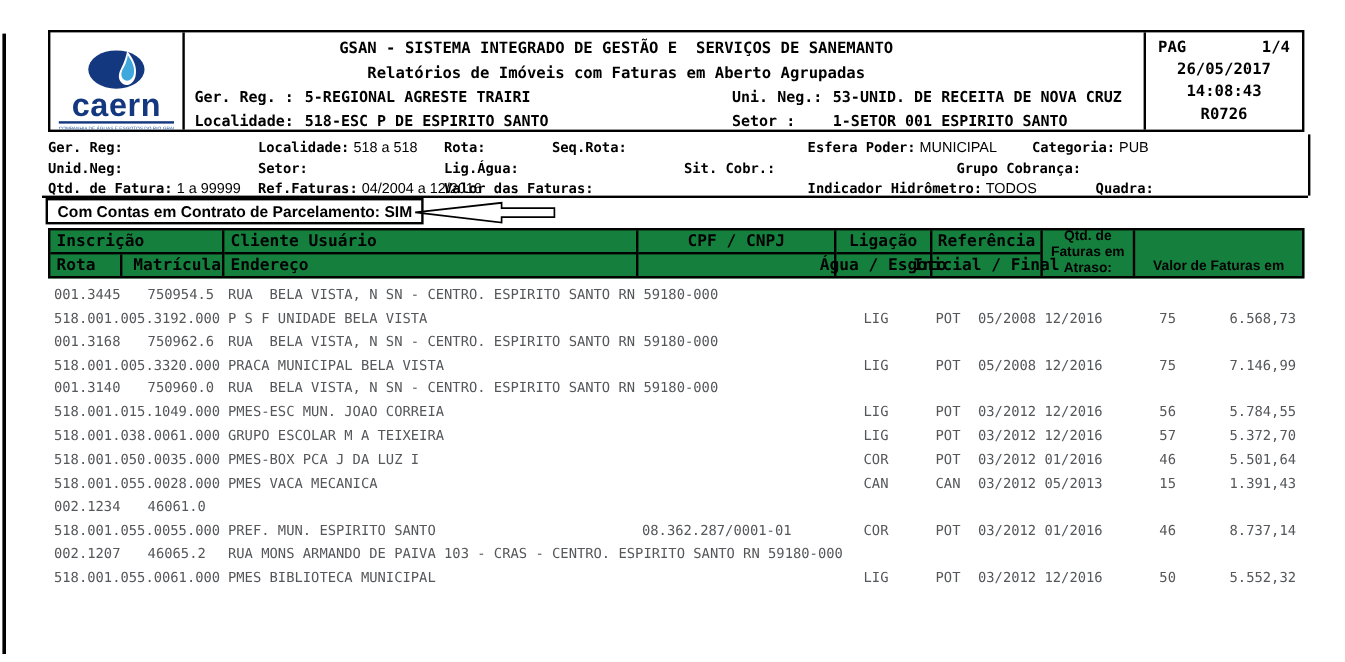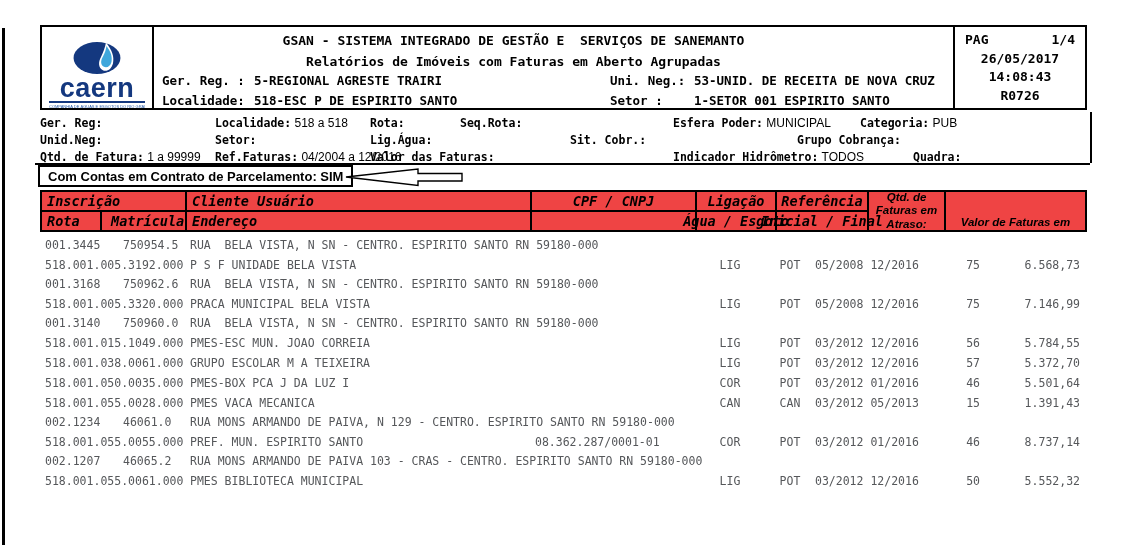--- a/index.html
+++ b/index.html
@@ -36,21 +36,21 @@
   .params-line{position:absolute;left:35px;top:163px;width:1055px;height:0;border-top:2px solid #000;}
 
   
   .banner{position:absolute;left:38px;top:165px;height:22px;border:2px solid #000;box-sizing:border-box;
           display:inline-flex;align-items:center;padding:0 8px;background:#fff;
           font-family:"Liberation Sans",sans-serif;font-weight:bold;font-size:13px;white-space:pre;}
   .arrow-wrap{position:absolute;left:344px;top:167px;}
 
   
   .thead{position:absolute;left:40px;top:190px;width:1047px;height:42px;border:2px solid #000;
-         box-sizing:border-box;display:flex;font-weight:bold;font-size:13.5px;background:#ef4444;font-style:italic;}
+         box-sizing:border-box;display:flex;font-weight:bold;font-size:13.5px;background:#15803d;}
   .thcol{display:flex;flex-direction:column;border-right:2px solid #000;box-sizing:border-box;}
   .th-top{height:20px;border-bottom:2px solid #000;box-sizing:border-box;display:flex;align-items:center;padding:0 5px;white-space:pre;}
   .th-bot{height:18px;display:flex;align-items:center;padding:0 5px;white-space:pre;}
   .c1{width:145px;} .c2{width:345px;} .c3{width:165px;} .c4{width:80px;} .c5{width:92px;}
   .c6{width:77px;border-right:2px solid #000;box-sizing:border-box;}
   .c7{flex:1;border-right:none;margin-top:12px;}
   .c1 .th-bot{padding:0;}
   .th-rota{width:60px;border-right:2px solid #000;box-sizing:border-box;height:100%;display:flex;align-items:center;padding-left:5px;}
   .th-matr{flex:1;display:flex;align-items:center;padding-left:9px;}
   .center{justify-content:center;text-align:center;padding:0!important;}
@@ -175,20 +175,20 @@
   <div class="tbody" id="tbody">
       <div class="drow addr"><span class="d-rm"><span class="d-rota">001.3445</span><span class="">750954.5</span></span><span class="d-end">RUA  BELA VISTA, N SN - CENTRO. ESPIRITO SANTO RN 59180-000</span></div>
       <div class="drow main"><span class="d-insc">518.001.005.3192.000</span><span class="d-cliente">P S F UNIDADE BELA VISTA</span><span class="d-cpf"></span><span class="d-agua">LIG</span><span class="d-esgoto">POT</span><span class="d-ref">05/2008 12/2016</span><span class="d-qtd">75</span><span class="d-valor">6.568,73</span></div>
       <div class="drow addr"><span class="d-rm"><span class="d-rota">001.3168</span><span class="">750962.6</span></span><span class="d-end">RUA  BELA VISTA, N SN - CENTRO. ESPIRITO SANTO RN 59180-000</span></div>
       <div class="drow main"><span class="d-insc">518.001.005.3320.000</span><span class="d-cliente">PRACA MUNICIPAL BELA VISTA</span><span class="d-cpf"></span><span class="d-agua">LIG</span><span class="d-esgoto">POT</span><span class="d-ref">05/2008 12/2016</span><span class="d-qtd">75</span><span class="d-valor">7.146,99</span></div>
       <div class="drow addr"><span class="d-rm"><span class="d-rota">001.3140</span><span class="">750960.0</span></span><span class="d-end">RUA  BELA VISTA, N SN - CENTRO. ESPIRITO SANTO RN 59180-000</span></div>
       <div class="drow main"><span class="d-insc">518.001.015.1049.000</span><span class="d-cliente">PMES-ESC MUN. JOAO CORREIA</span><span class="d-cpf"></span><span class="d-agua">LIG</span><span class="d-esgoto">POT</span><span class="d-ref">03/2012 12/2016</span><span class="d-qtd">56</span><span class="d-valor">5.784,55</span></div>
       <div class="drow main"><span class="d-insc">518.001.038.0061.000</span><span class="d-cliente">GRUPO ESCOLAR M A TEIXEIRA</span><span class="d-cpf"></span><span class="d-agua">LIG</span><span class="d-esgoto">POT</span><span class="d-ref">03/2012 12/2016</span><span class="d-qtd">57</span><span class="d-valor">5.372,70</span></div>
       <div class="drow main"><span class="d-insc">518.001.050.0035.000</span><span class="d-cliente">PMES-BOX PCA J DA LUZ I</span><span class="d-cpf"></span><span class="d-agua">COR</span><span class="d-esgoto">POT</span><span class="d-ref">03/2012 01/2016</span><span class="d-qtd">46</span><span class="d-valor">5.501,64</span></div>
       <div class="drow main"><span class="d-insc">518.001.055.0028.000</span><span class="d-cliente">PMES VACA MECANICA</span><span class="d-cpf"></span><span class="d-agua">CAN</span><span class="d-esgoto">CAN</span><span class="d-ref">03/2012 05/2013</span><span class="d-qtd">15</span><span class="d-valor">1.391,43</span></div>
-      <div class="drow addr"><span class="d-rm"><span class="d-rota">002.1234</span><span class="">46061.0</span></span><span class="d-end">RUA MONS ARMANDO DE PAIVA, N 129 - CENTRO. ESPIRITO SANTO RN 59180-000</span></div>
+      <div class="drow addr"><span class="d-rm"><span class="d-rota">002.1234</span><span class="">46061.0</span></span></div>
       <div class="drow main"><span class="d-insc">518.001.055.0055.000</span><span class="d-cliente">PREF. MUN. ESPIRITO SANTO</span><span class="d-cpf">08.362.287/0001-01</span><span class="d-agua">COR</span><span class="d-esgoto">POT</span><span class="d-ref">03/2012 01/2016</span><span class="d-qtd">46</span><span class="d-valor">8.737,14</span></div>
       <div class="drow addr"><span class="d-rm"><span class="d-rota">002.1207</span><span class="">46065.2</span></span><span class="d-end">RUA MONS ARMANDO DE PAIVA 103 - CRAS - CENTRO. ESPIRITO SANTO RN 59180-000</span></div>
       <div class="drow main"><span class="d-insc">518.001.055.0061.000</span><span class="d-cliente">PMES BIBLIOTECA MUNICIPAL</span><span class="d-cpf"></span><span class="d-agua">LIG</span><span class="d-esgoto">POT</span><span class="d-ref">03/2012 12/2016</span><span class="d-qtd">50</span><span class="d-valor">5.552,32</span></div>
     </div>
 
   <div class="bottom-mask"></div>
 </div>
 
 </body></html>

